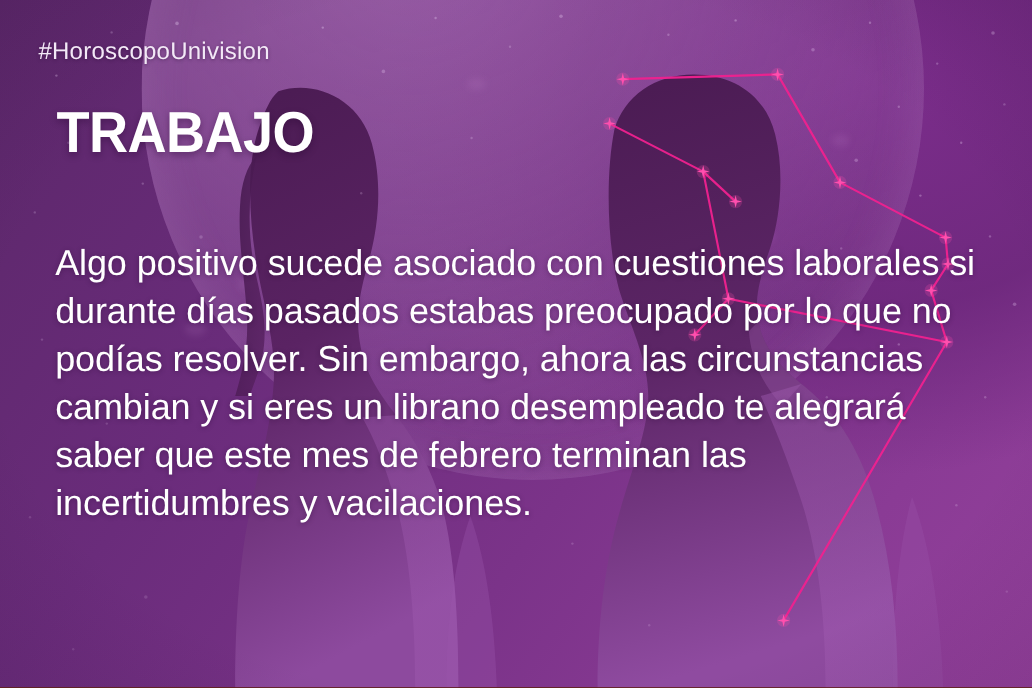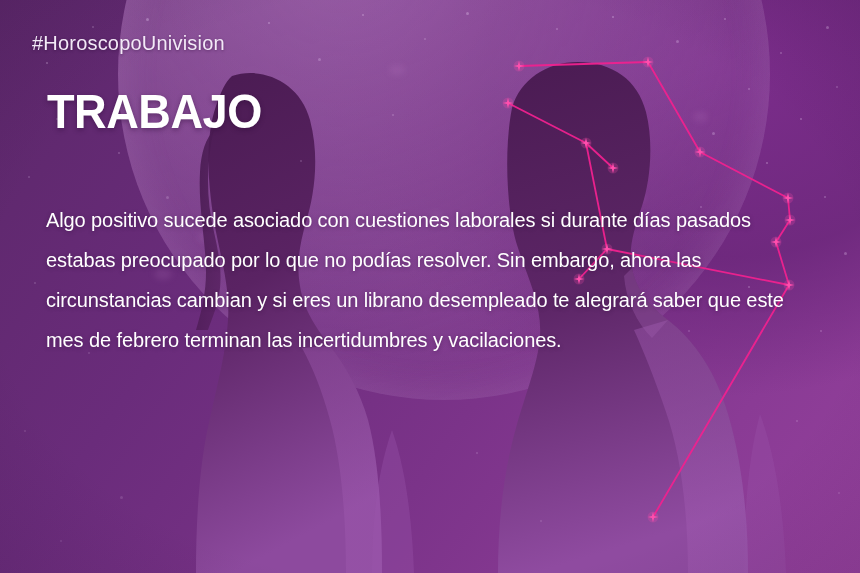--- a/index.html
+++ b/index.html
@@ -64,21 +64,21 @@
     position:absolute;left:47px;top:88px;
     font-size:48px;line-height:1;
     font-weight:700;letter-spacing:-.5px;
     color:#ffffff;
     transform:scaleX(.94);transform-origin:left center;
     text-shadow:0 2px 6px rgba(40,8,50,.40);
   }
   #body{
     position:absolute;left:46px;top:200px;
     width:772px;
-    font-size:20px;line-height:40px;
+    font-size:30px;line-height:40px;
     font-weight:400;color:#ffffff;
     letter-spacing:-.1px;
     text-shadow:0 1px 4px rgba(40,8,50,.38);
   }
 </style>
 </head>
 <body>
 
 <div id="card">
 

